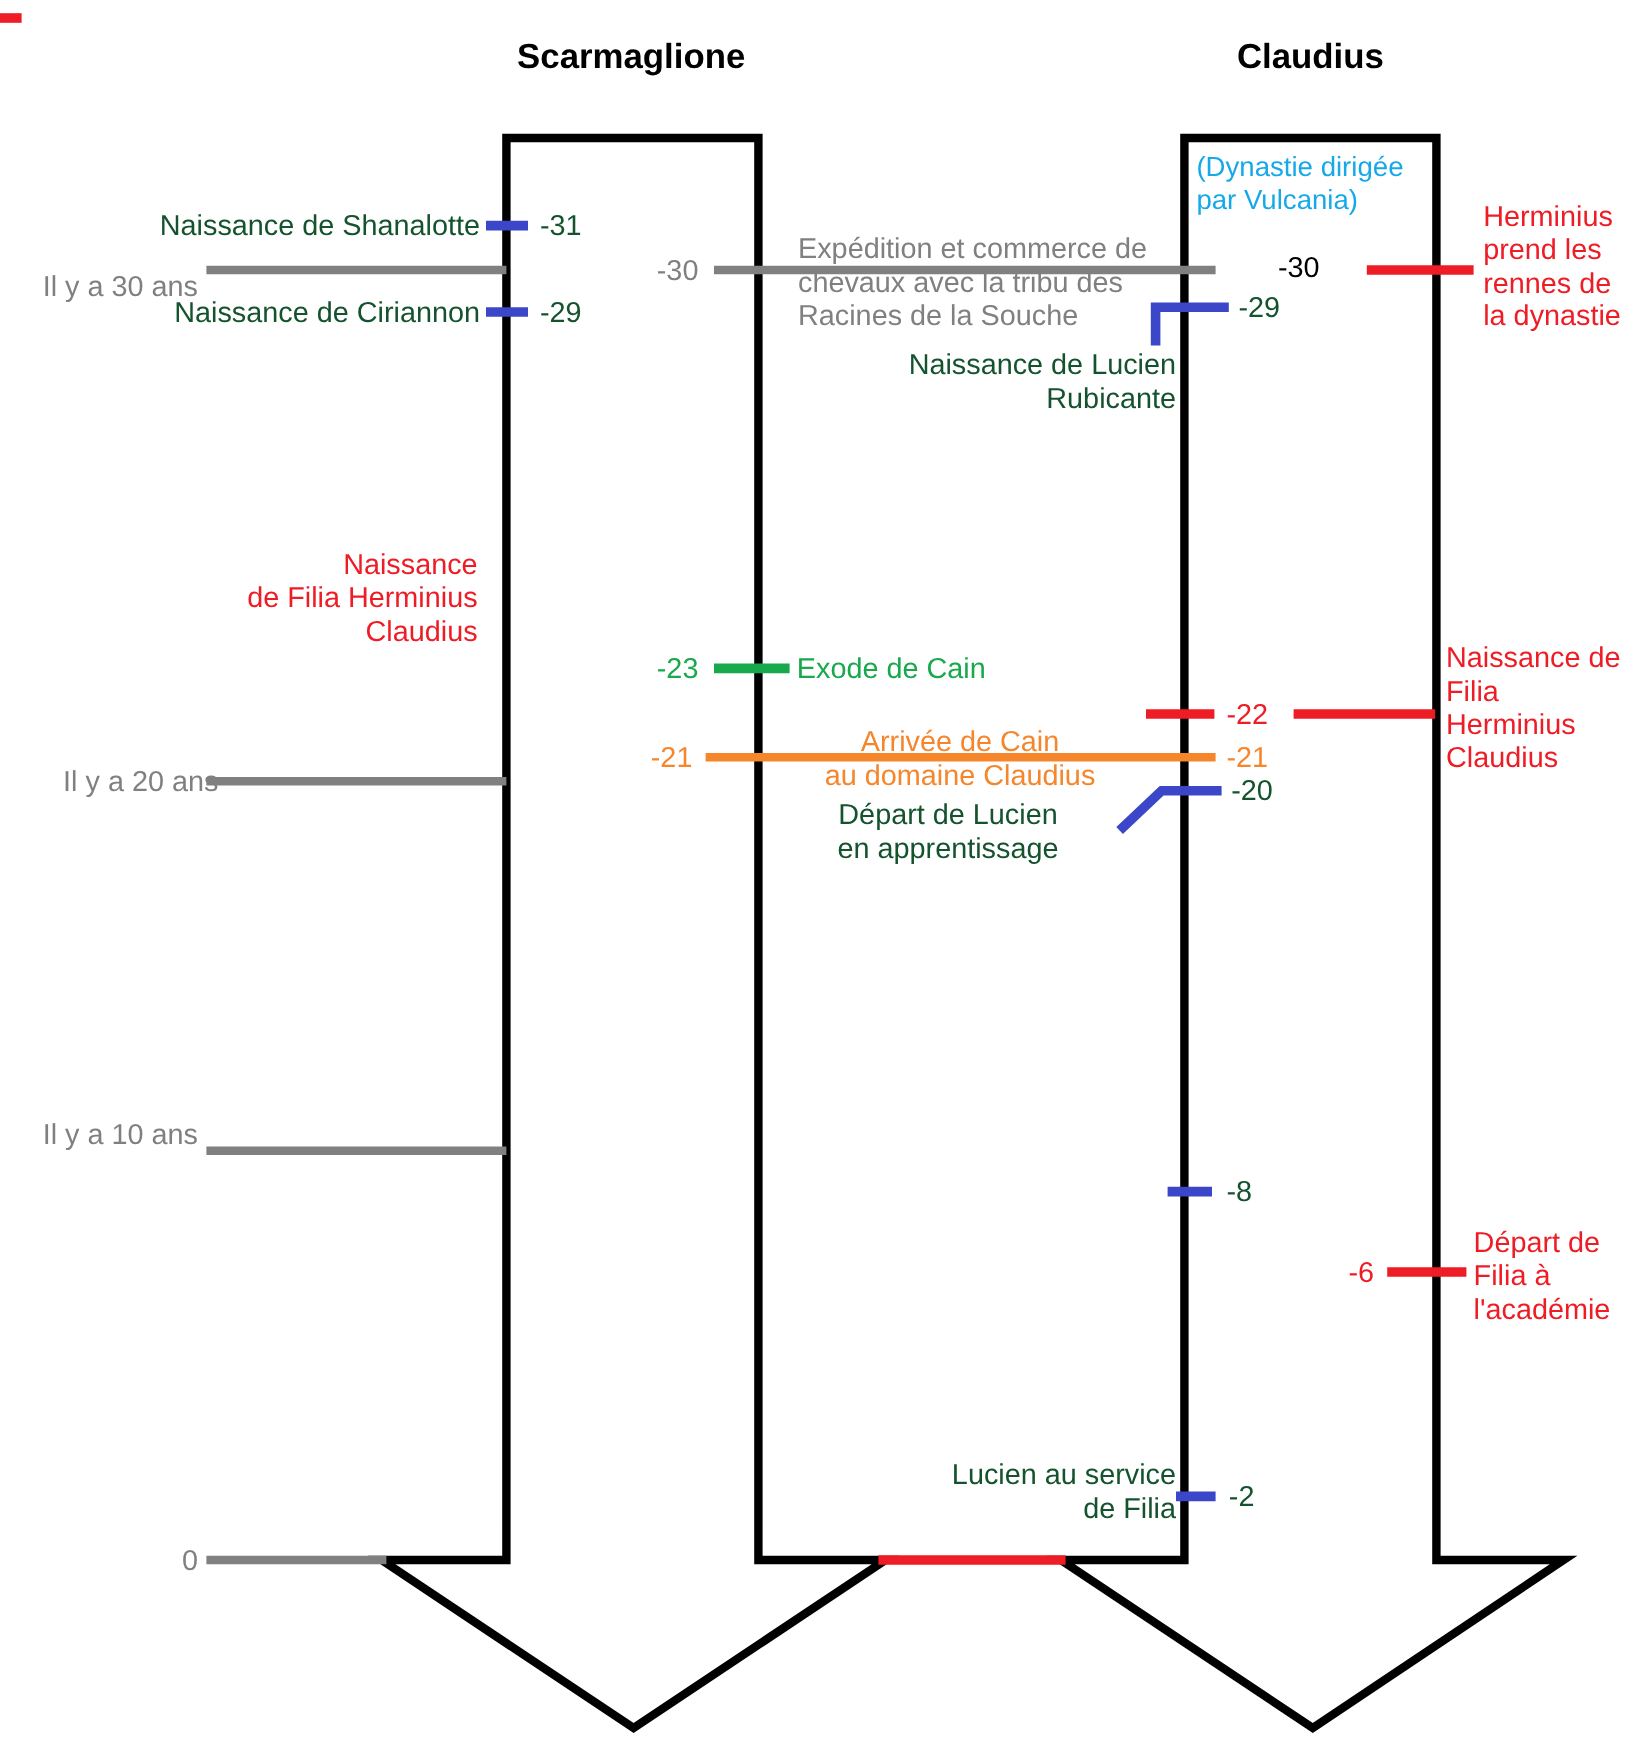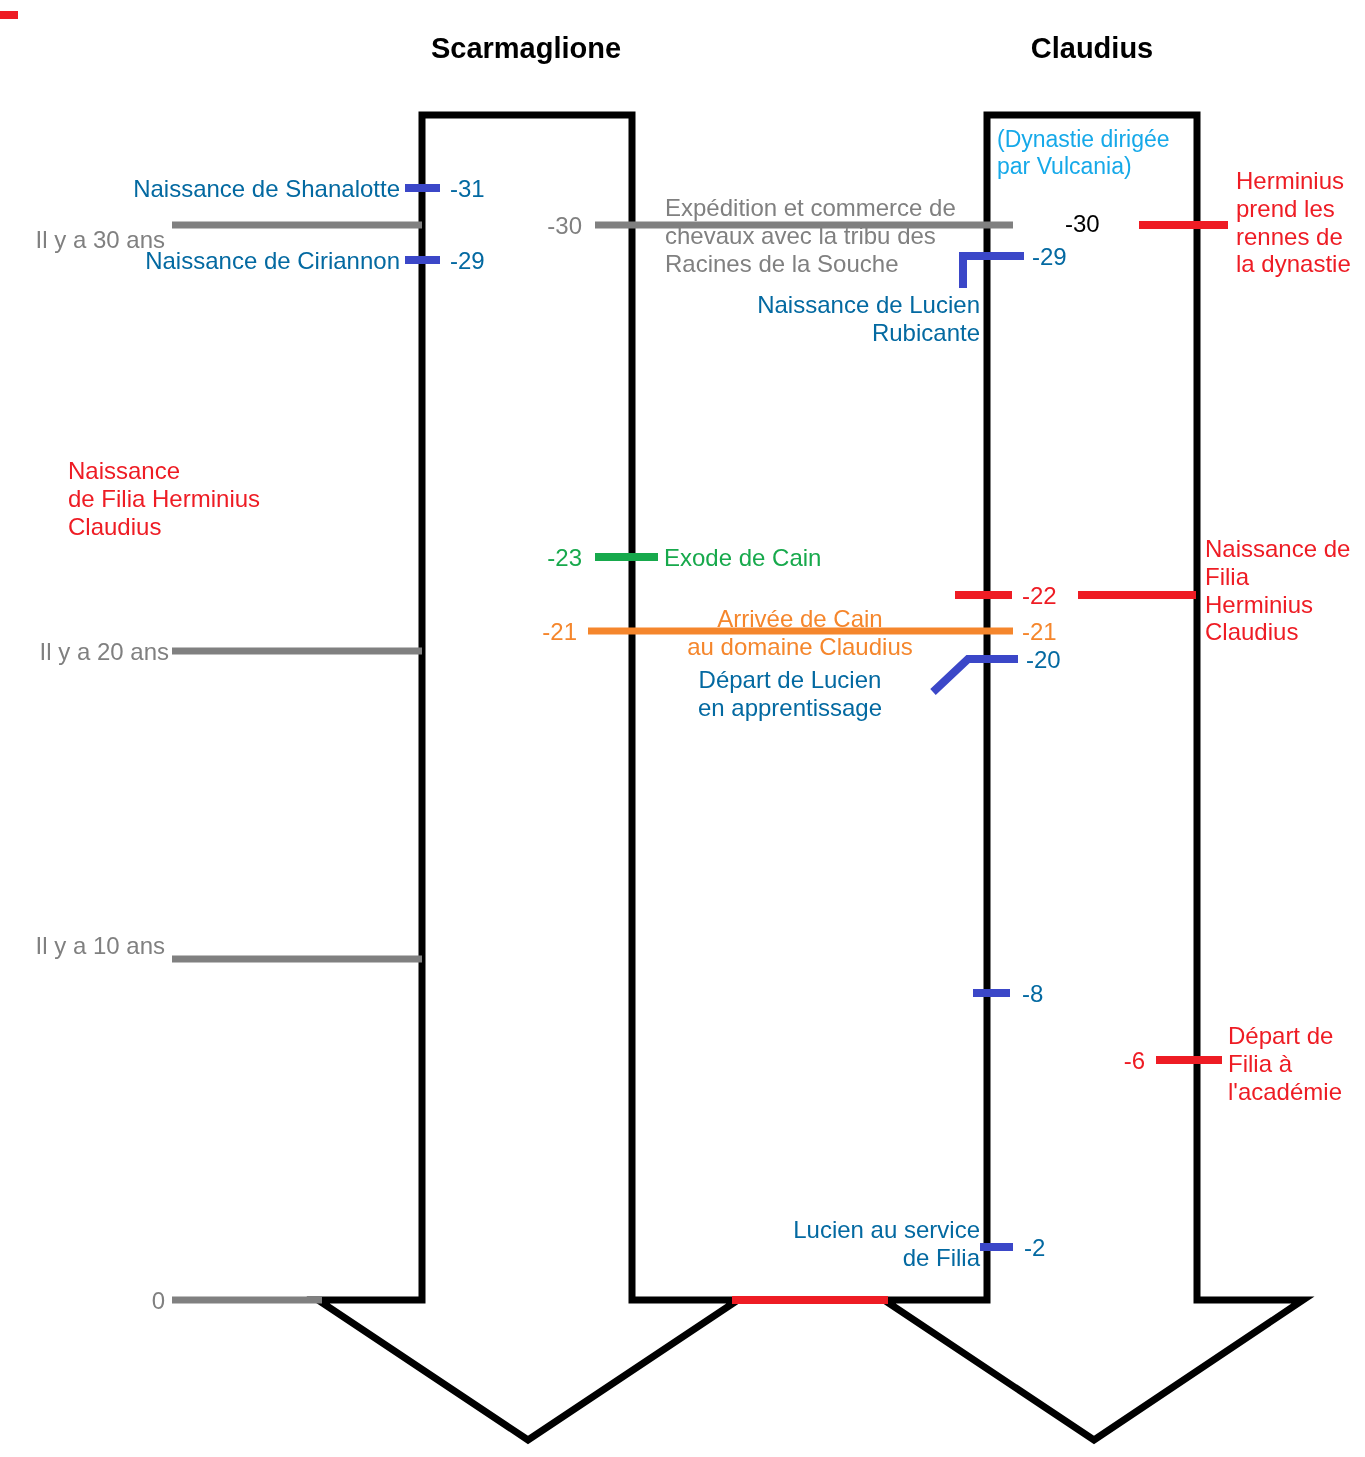--- a/index.html
+++ b/index.html
@@ -29,21 +29,21 @@
     position: absolute;
     line-height: 1.16;
     white-space: pre-line;
   }
   .title {
     font-weight: bold;
     font-size: 29px;
     color: #000000;
     text-align: center;
   }
-  .blue   { color: #0369a1; }
+  .blue   { color: #14532d; }
   .red    { color: #ee1c24; }
   .green  { color: #17a94c; }
   .orange { color: #f5862c; }
   .gray   { color: #808080; }
   .cyan   { color: #16a9e9; }
   .black  { color: #000000; }
   .t-right { text-align: right; }
   .t-left  { text-align: left; }
   .t-ctr   { text-align: center; }
   .s24 { font-size: 24px; }
@@ -94,31 +94,31 @@
 
   </svg>
 
   <div class="lbl title t-ctr" style="left:376px; top:32px; width:300px;">Scarmaglione</div>
   <div class="lbl title t-ctr" style="left:942px; top:32px; width:300px;">Claudius</div>
 
   <div class="lbl cyan s23 t-left" style="left:997px; top:126px; width:200px;">(Dynastie dirigée
 par Vulcania)</div>
 
   <div class="lbl gray s24 t-right" style="left:0px; top:226px; width:165px;">Il y a 30 ans</div>
-  <div class="lbl gray s24 t-right" style="left:4px; top:638px; width:165px;">Il y a 20 ans</div>
+  <div class="lbl gray s24 t-right" style="left:17px; top:638px; width:165px;">Il y a 20 ans</div>
   <div class="lbl gray s24 t-right" style="left:0px; top:932px; width:165px;">Il y a 10 ans</div>
   <div class="lbl gray s24 t-right" style="left:0px; top:1287px; width:165px;">0</div>
 
   <div class="lbl blue s24 t-right" style="left:45px; top:175px; width:355px;">Naissance de Shanalotte</div>
   <div class="lbl blue s24 t-left" style="left:450px; top:175px; width:90px;">-31</div>
 
   <div class="lbl blue s24 t-right" style="left:45px; top:247px; width:355px;">Naissance de Ciriannon</div>
   <div class="lbl blue s24 t-left" style="left:450px; top:247px; width:90px;">-29</div>
 
-  <div class="lbl red s24 t-left" style="left:68px; top:457px; width:330px;">Naissance
+  <div class="lbl red s24 t-left" style="left:68px; top:457px; width:330px;text-align:right;">Naissance
 de Filia Herminius
 Claudius</div>
 
   <div class="lbl gray s24 t-left" style="left:665px; top:194px; width:330px;">Expédition et commerce de
 chevaux avec la tribu des
 Racines de la Souche</div>
   <div class="lbl gray s24 t-right" style="left:470px; top:212px; width:112px;">-30</div>
 
   <div class="lbl green s24 t-left" style="left:664px; top:544px; width:260px;">Exode de Cain</div>
   <div class="lbl green s24 t-right" style="left:470px; top:544px; width:112px;">-23</div>

